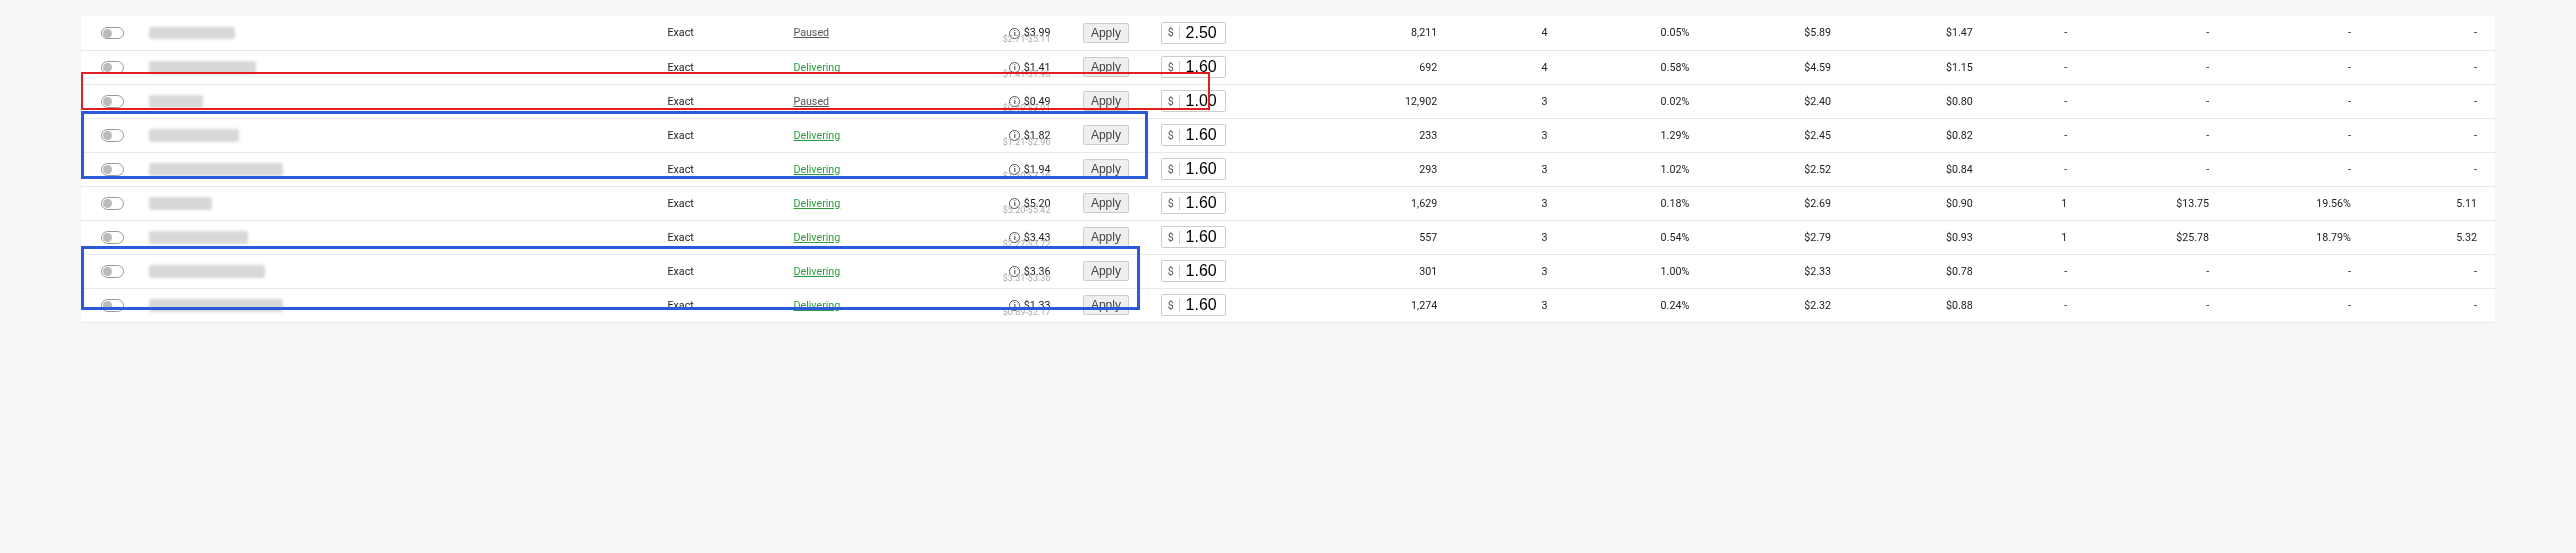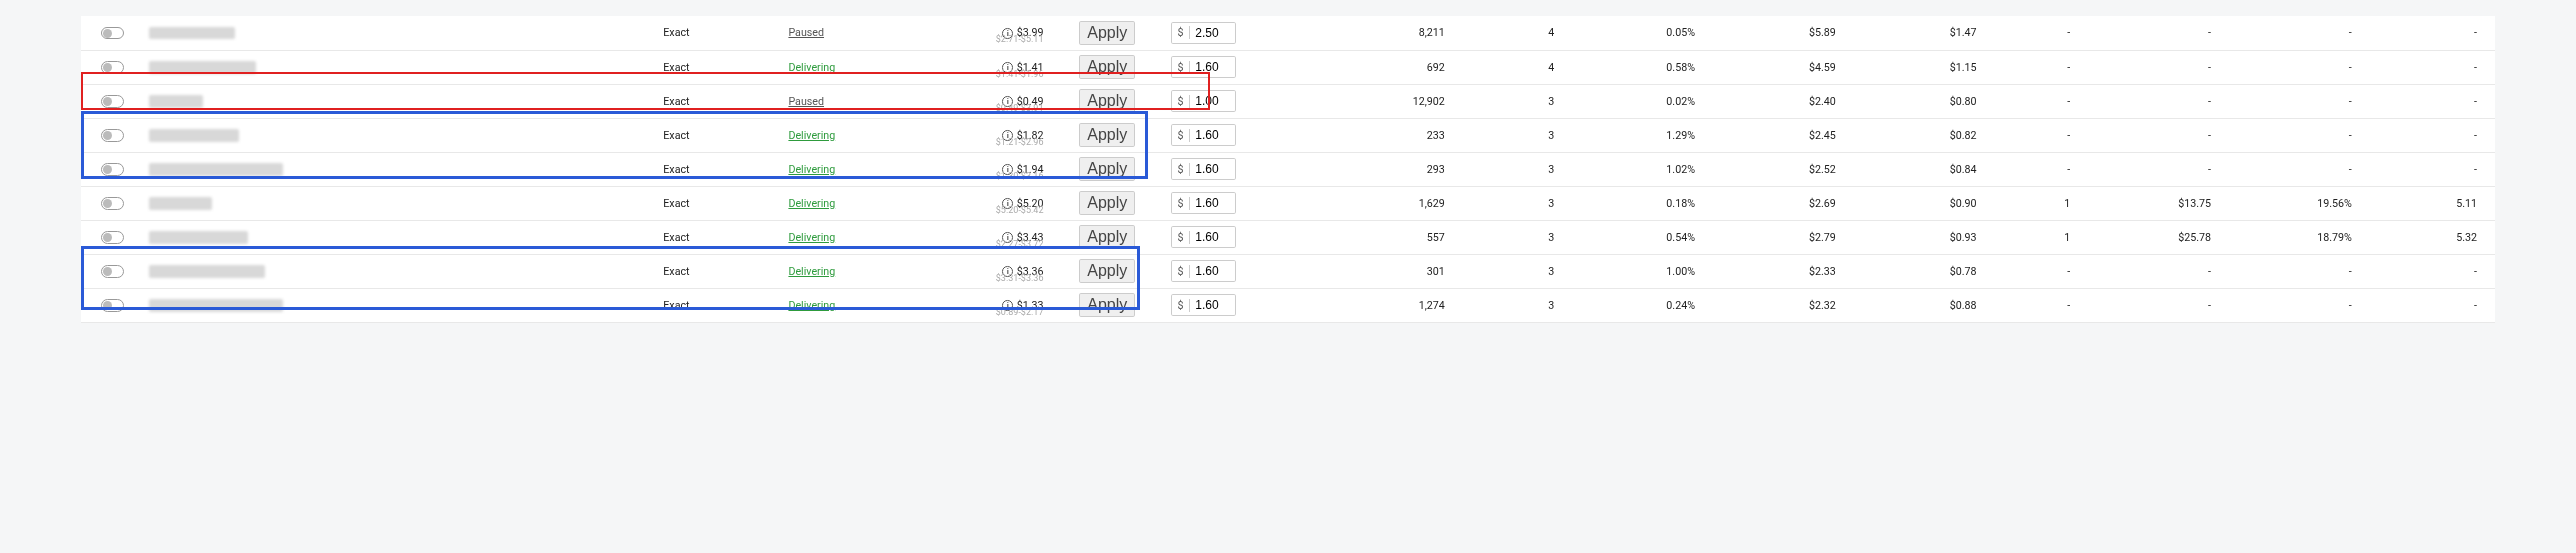--- a/index.html
+++ b/index.html
@@ -81,21 +81,21 @@
     top: 18px;
     font-size: 9px;
     color: #aaa;
   }
   .apply-cell { width: 54px; text-align: center; }
   .apply-btn {
     background: #efefef;
     border: 0.9px solid #ccc;
     border-radius: 1.8px;
     padding: 1.8px 7.2px;
-    font-size: 16px;
+    font-size: 12px;
     color: #444;
     cursor: pointer;
   }
   .input-cell { width: 90px; }
   .money-input {
     display: inline-flex;
     align-items: center;
     border: 0.9px solid #ccc;
     border-radius: 1.8px;
     background: #fff;
@@ -103,21 +103,21 @@
   }
   .money-prefix {
     border-right: 0.9px solid #ccc;
     padding: 0 5.4px;
     color: #555;
   }
   .money-field {
     border: none;
     width: 45px;
     padding: 0 5.4px;
-    font-size: 12px;
+    font-size: 16px;
     outline: none;
   }
   .col-impr { width: 81px; }
   .col-clicks { width: 63px; }
   .col-ctr { width: 81px; margin-top: 20px; }
   .col-cpc { width: 81px; }
   .col-cpm { width: 81px; }
   .col-ord { width: 54px; }
   .col-sales { width: 81px; }
   .col-acos { width: 81px; }

